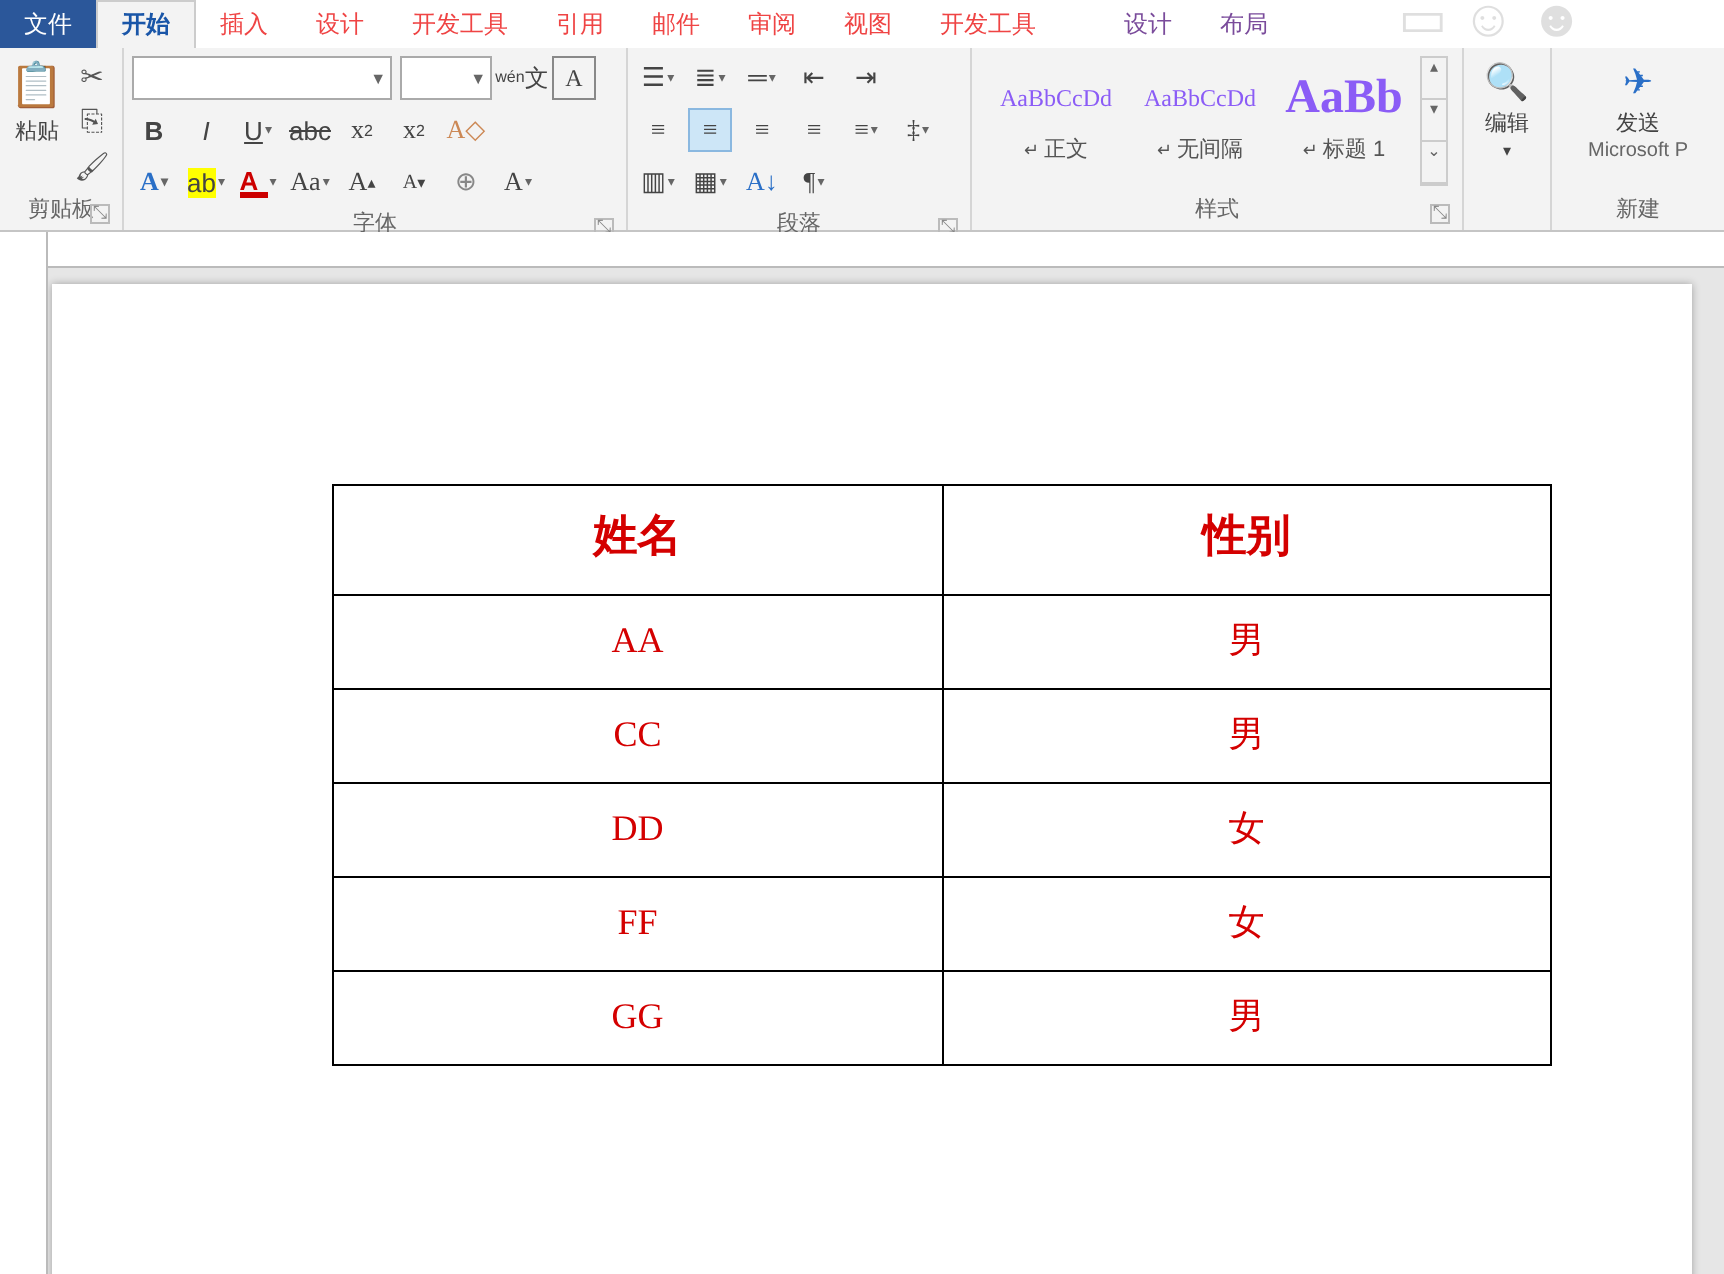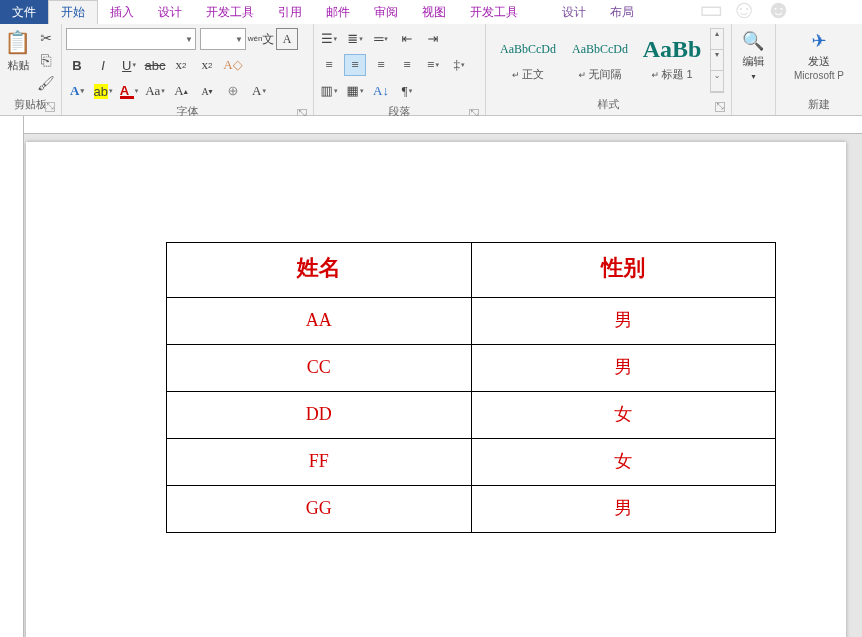--- a/index.html
+++ b/index.html
@@ -1,22 +1,22 @@
 <!DOCTYPE html>
 <html><head>
 <meta charset="utf-8">
 <style>
 * { box-sizing: border-box; margin: 0; padding: 0; font-family: "Microsoft YaHei", "SimSun", sans-serif; }
 body { background: #e6e6e6; overflow: hidden; width: 862px; height: 637px; }
 
 
 .tab-strip { background: #fff; height: 24px; display: flex; align-items: stretch; font-size: 12px; }
-.tab { padding: 0 12px; display: flex; align-items: center; cursor: pointer; color: #a21caf; }
+.tab { padding: 0 12px; display: flex; align-items: center; cursor: pointer; color: #ef4444; }
 .tab.file { background: #2b579a; color: #fff; }
-.tab.active { background: #f3f3f3; border: 1px solid #ccc; border-bottom: none; color: #1a56a8; }
+.tab.active { background: #f3f3f3; border: 1px solid #ccc; border-bottom: none; color: #1a56a8; font-weight: bold; }
 .tab.contextual { color: #7a4b9b; }
 .tab-ghost { width:20px; }
 
 
 .ribbon { background: #f3f3f3; height: 92px; border-bottom: 1px solid #c5c5c5; display: flex; }
 .group { border-right: 1px solid #d5d5d5; display: flex; flex-direction: column; padding: 2px 4px 0 4px; }
 .group-body { flex: 1; display: flex; align-items: flex-start; }
 .group-label { text-align: center; font-size: 11px; color: #666; padding: 2px 0 3px 0; position: relative; }
 .group-label .launcher { position: absolute; right: 2px; bottom: 3px; font-size: 9px; color: #888; cursor: pointer; border:1px solid #bbb; width:10px; height:10px; line-height:7px;}
 
@@ -38,21 +38,21 @@
 .font-rows { display:flex; flex-direction:column; gap:4px; padding-top:2px;}
 .color-bar { height:3px; width:14px; display:block; margin-top:-2px;}
 .split-dd { font-size:7px; color:#666; margin-left:1px;}
 
 
 .para-rows { display:flex; flex-direction:column; gap:4px; padding-top:2px;}
 
 
 .styles-body { display:flex; align-items:stretch; padding:2px;}
 .style-item { width:72px; height:58px; border:1px solid transparent; text-align:center; padding-top:6px; cursor:pointer;}
-.style-prev { font-family:"SimSun"; font-size:12px; color:#0f766e; height:28px; display:flex; align-items:center; justify-content:center;}
+.style-prev { font-family:"SimSun"; font-size:12px; color:#8b5cf6; height:28px; display:flex; align-items:center; justify-content:center;}
 .style-prev.big { font-size:24px; font-weight:bold;}
 .style-name { font-size:11px; color:#555; margin-top:4px;}
 .style-name::before { content:"↵ "; font-size:9px;}
 .gallery-scroll { width:14px; display:flex; flex-direction:column; border:1px solid #ccc; margin-left:2px;}
 .gallery-scroll div{flex:1; text-align:center; font-size:8px; color:#666; border-bottom:1px solid #ccc; cursor:pointer;}
 
 
 .vgroup { text-align:center; font-size:11px; color:#444; padding:4px 8px 0 8px;}
 .vgroup .icon { font-size:18px; display:block; margin-bottom:2px;}
 

